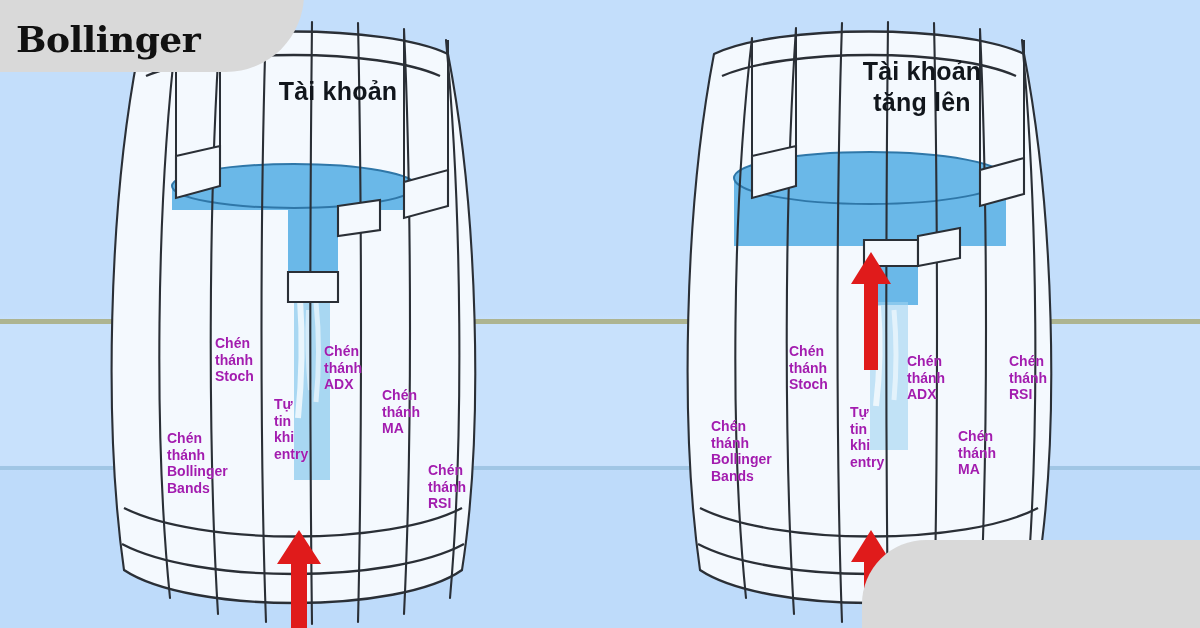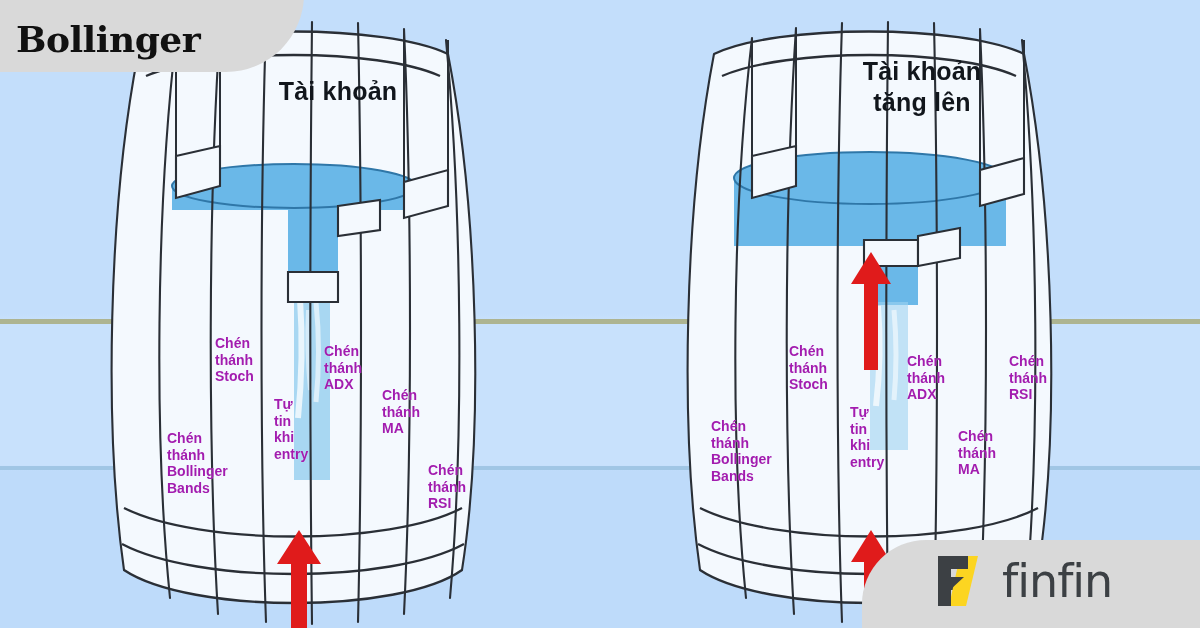--- a/index.html
+++ b/index.html
@@ -318,22 +318,14 @@
   <div style="position:absolute; left:850px; top:528px;">
     <svg width="42" height="100" viewBox="0 0 42 100" xmlns="http://www.w3.org/2000/svg">
       <polygon points="21,2 41,34 28,34 28,100 14,100 14,34 1,34" fill="#e01b1b"></polygon>
     </svg>
   </div>
 
   <div class="plate plate-tl"></div>
   <div class="traderviet">Bollinger</div>
 
   <div class="plate plate-br"></div>
-  <div class="finfin">
-    <svg width="62" height="58" viewBox="0 0 62 58" xmlns="http://www.w3.org/2000/svg">
-      <path d="M8,4 L40,4 L40,17 L21,17 L21,26 L36,26 L36,38 L21,38 L21,54 L8,54 Z" fill="#3c4044"></path>
-      <path d="M30,4 L48,4 L36,54 L19,54 Z" fill="#fcd521"></path>
-      <path d="M8,4 L38,4 L38,17 L21,17 L21,25 L34,25 L21,37 L21,54 L8,54 Z" fill="#3c4044"></path>
-    </svg>
-    <span class="finfin-word">finfin</span>
-  </div>
 
 </div>
 
 </body></html>

